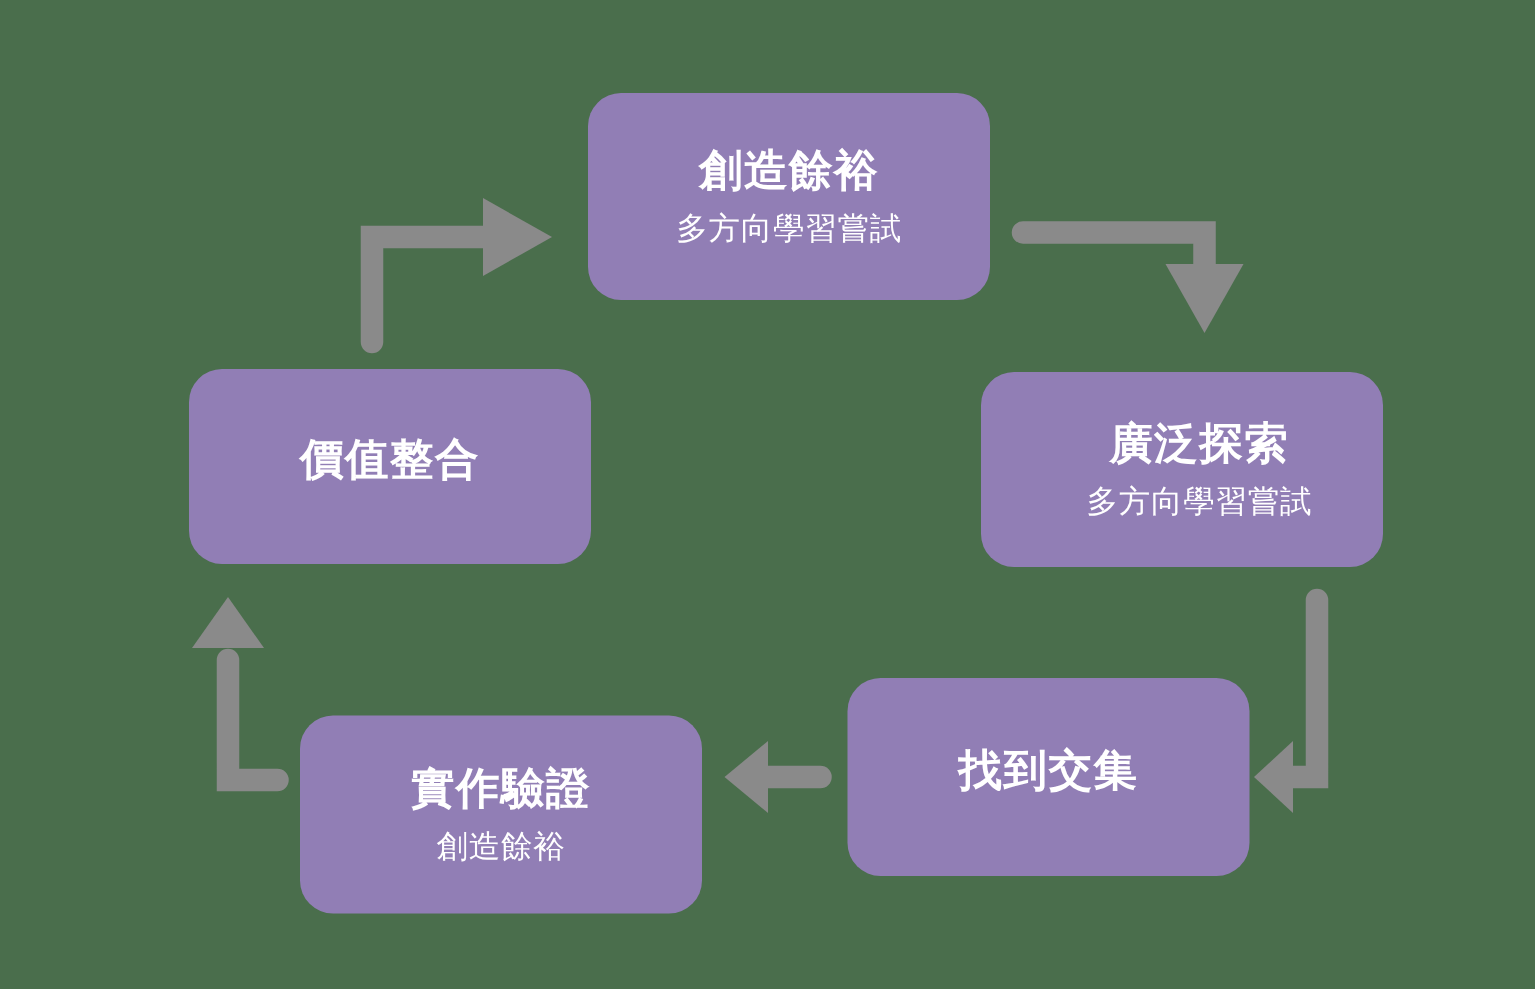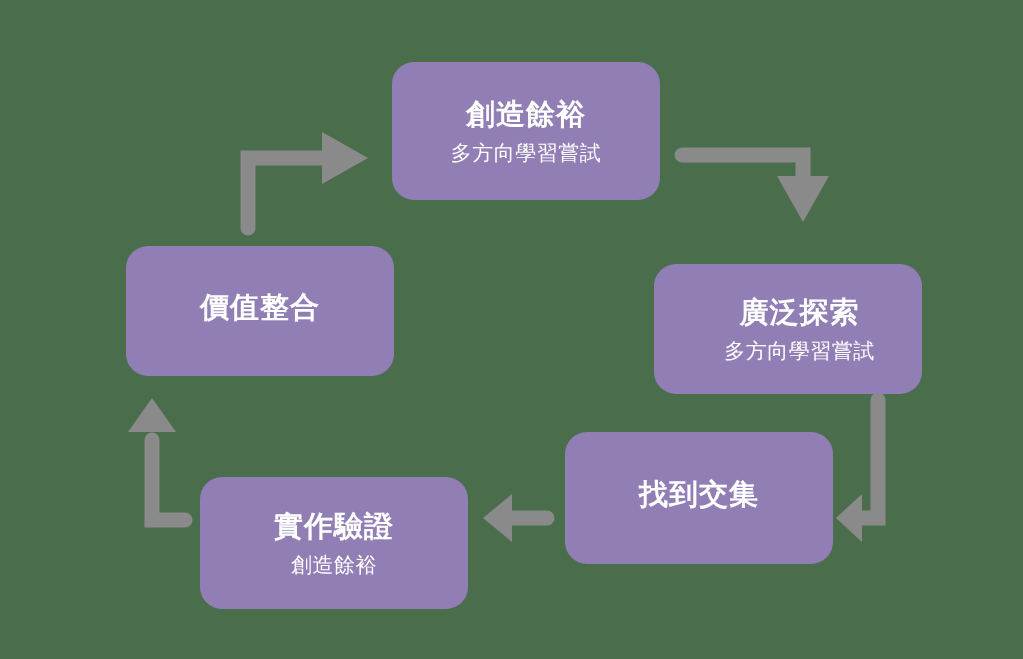--- a/index.html
+++ b/index.html
@@ -48,22 +48,22 @@
   }
   .node-sub {
     font-size: 21px;
     font-weight: normal;
     line-height: 1.25;
     letter-spacing: 0.5px;
     white-space: nowrap;
   }
   
   #node-create   { left: 392px; top: 62px;  width: 268px; height: 138px; }
-  #node-explore  { left: 654px; top: 264px; width: 268px; height: 130px; padding-left: 23px; }
-  #node-overlap  { left: 565px; top: 432px; width: 268px; height: 132px; }
+  #node-explore  { left: 654px; top: 248px; width: 268px; height: 130px; padding-left: 23px; }
+  #node-overlap  { left: 565px; top: 452px; width: 268px; height: 132px; }
   #node-practice { left: 200px; top: 477px; width: 268px; height: 132px; }
   #node-value    { left: 126px; top: 246px; width: 268px; height: 130px; }
 </style>
 </head>
 <body>
 
 <div id="stage">
 
   <svg id="svg-arrows" viewBox="0 0 1023 659" xmlns="http://www.w3.org/2000/svg">
 

